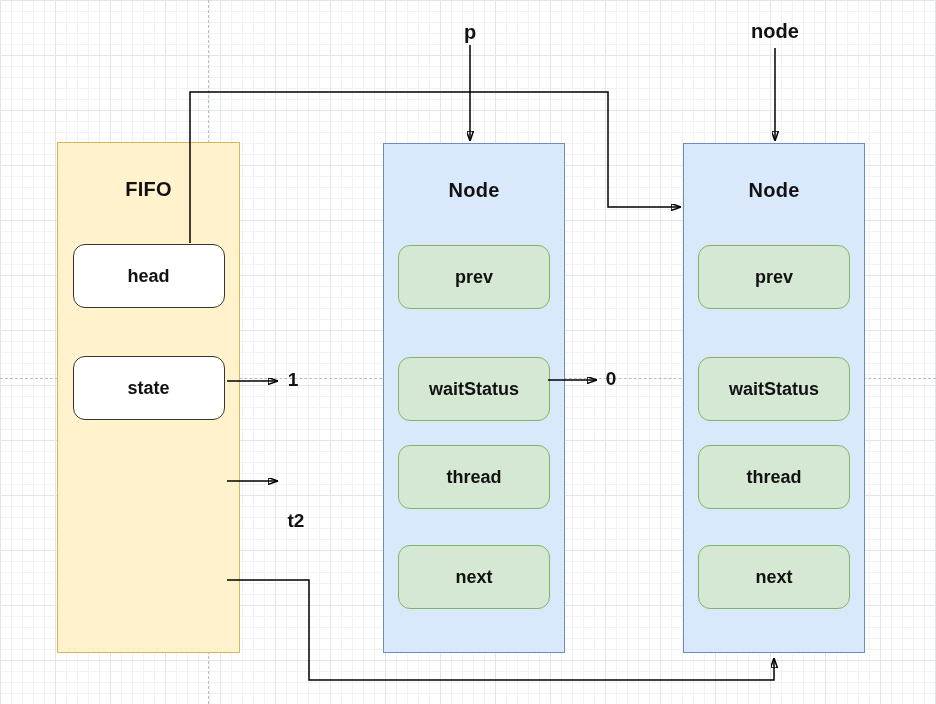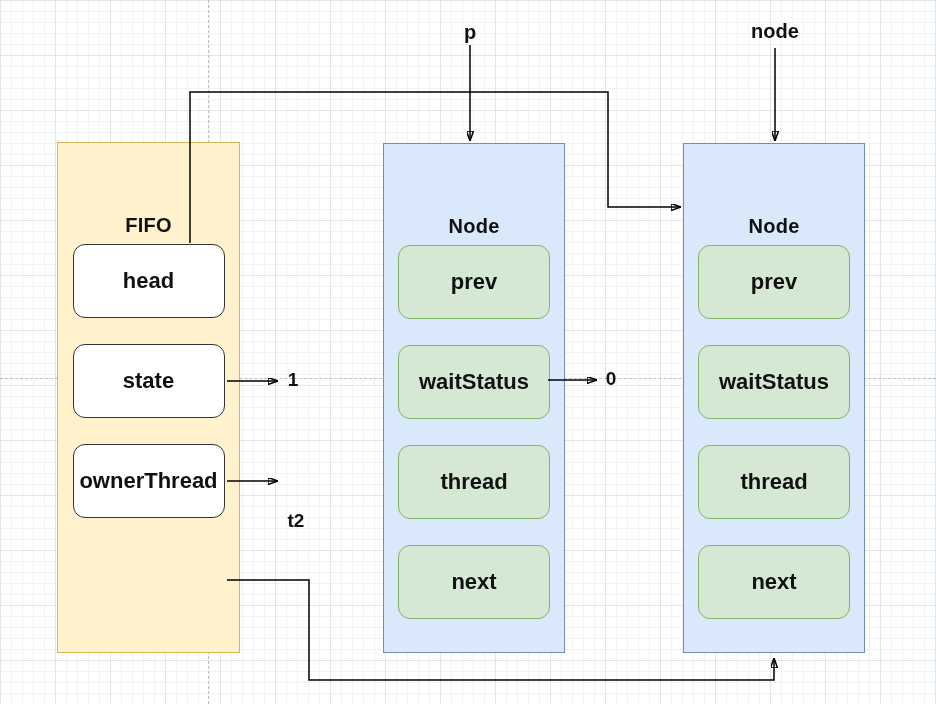--- a/index.html
+++ b/index.html
@@ -37,38 +37,38 @@
     background:var(--node-fill,#DAE8FC);
     border:1px solid var(--node-border,#6C8EBF);
   }
   .col-node2{
     left:683px;top:143px;width:182px;height:510px;
     background:var(--node-fill,#DAE8FC);
     border:1px solid var(--node-border,#6C8EBF);
   }
   .col-title{
     position:absolute;top:35px;left:0;right:0;
-    text-align:center;font-size:20px;letter-spacing:.3px;margin-top:36px;
+    text-align:center;font-size:20px;letter-spacing:.3px;
   }
   .field{
     position:absolute;left:50%;transform:translateX(-50%);
-    width:152px;height:74px;box-sizing:border-box;
+    width:152px;height:64px;box-sizing:border-box;
     border-radius:12px;
     display:flex;align-items:center;justify-content:center;
-    font-size:22px;
+    font-size:18px;
   }
   .field.white{
     background:var(--field-white-fill,#FFFFFF);
     border:1.5px solid var(--field-white-border,#333333);
   }
   .field.green{
     background:var(--field-green-fill,#D5E8D4);
     border:1.5px solid var(--field-green-border,#82B366);
   }
-  .f0{top:101px}.f1{top:201px}.f2{top:301px}.f3{top:401px}
+  .f0{top:101px}.f1{top:213px}.f2{top:301px}.f3{top:401px}
   .float-label{
     position:absolute;z-index:4;
     transform:translate(-50%,-50%);
     font-size:20px;white-space:nowrap;
   }
   .lbl-p{left:470px;top:32px;}
   .lbl-node{left:775px;top:31px;}
   .lbl-state-val{left:293px;top:380px;font-size:19px;}
   .lbl-owner-val{left:296px;top:481px;font-size:19px;margin-top:40px;}
   .lbl-wait-val{left:611px;top:379px;font-size:19px;}
@@ -82,21 +82,20 @@
 
 <div id="canvas">
 
   <div class="pagebreak-v"></div>
   <div class="pagebreak-h"></div>
 
   <div class="col col-fifo">
     <div class="col-title">FIFO</div>
     <div class="field white f0">head</div>
     <div class="field white f1">state</div>
-    <div class="field white f2">ownerThread</div>
   </div>
 
   <div class="col col-node1">
     <div class="col-title">Node</div>
     <div class="field green f0">prev</div>
     <div class="field green f1">waitStatus</div>
     <div class="field green f2">thread</div>
     <div class="field green f3">next</div>
   </div>
 

